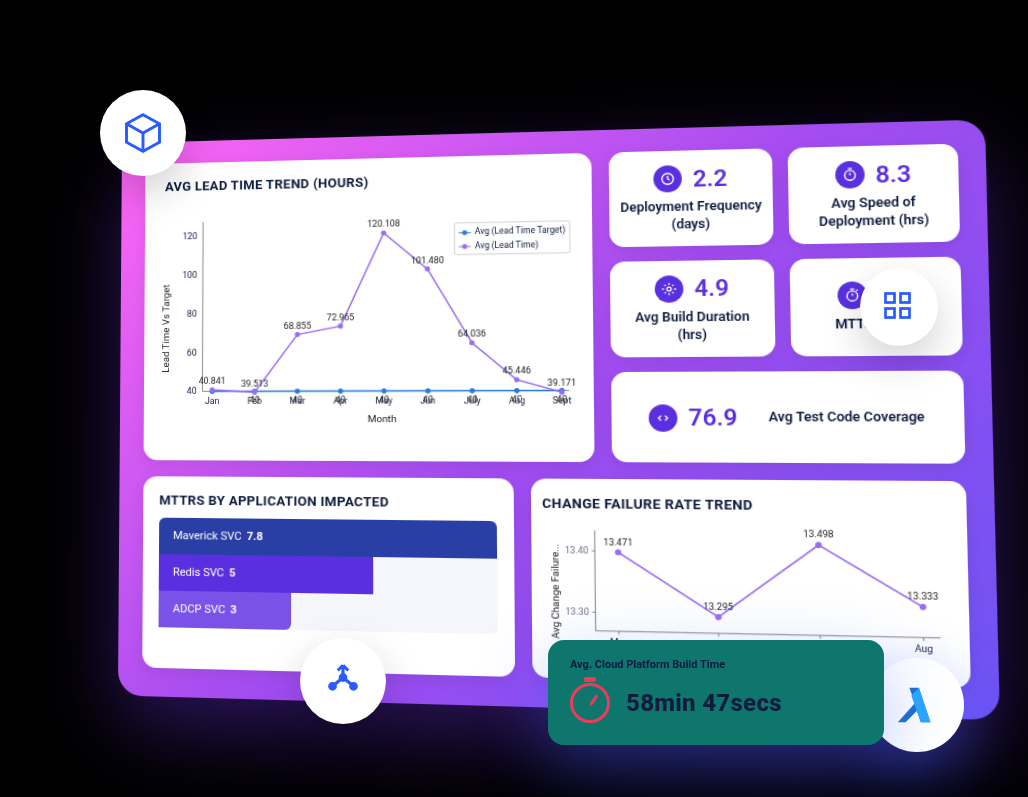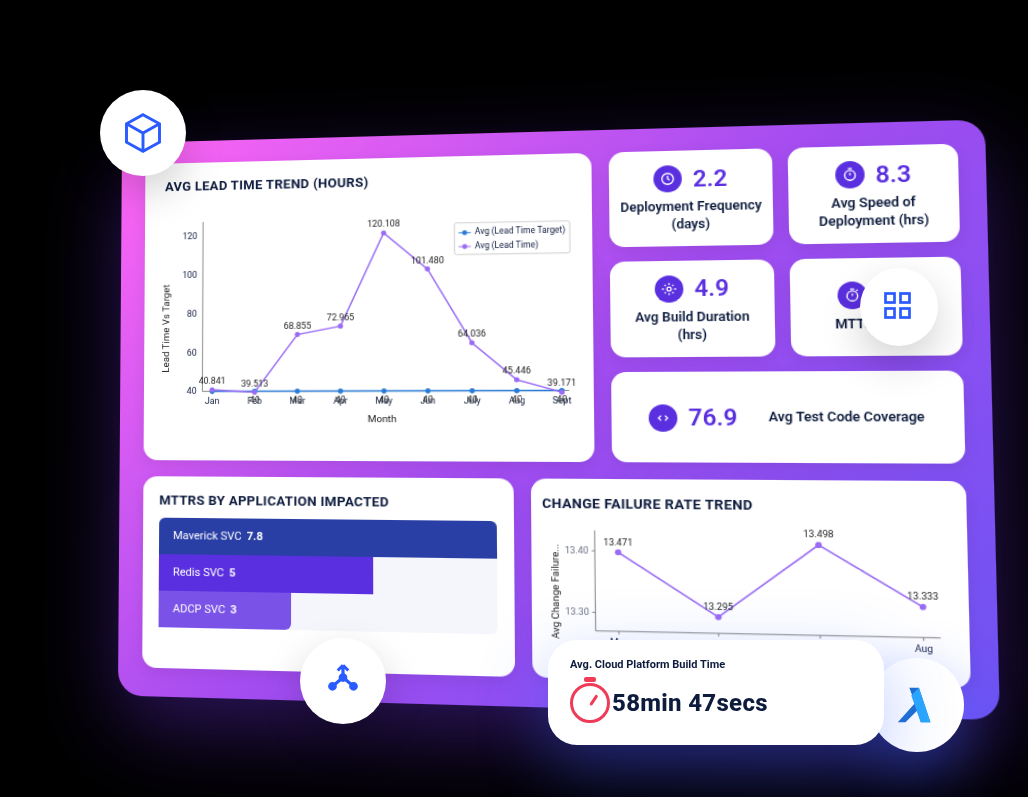--- a/index.html
+++ b/index.html
@@ -82,26 +82,26 @@
     color:#2a5bff;
   }
   .fb-cube   { left:100px; top:90px; }
   .fb-grid   { left:860px; top:268px; width:78px; height:78px; }
   .fb-route  { left:300px; top:638px; }
   .fb-azure  { left:870px; top:658px; width:94px; height:94px; box-shadow:0 22px 60px rgba(58,99,255,.45); }
 
   
   .build-card {
     position:absolute; left:548px; top:640px;
-    width:336px; background:#ffffff; border-radius:29px;
+    width:336px; background:#0f766e; border-radius:16px;
     box-shadow: 0 24px 68px rgba(58,99,255,.35);
     padding:18px 22px 22px;
   }
   .build-card .sub { font-size:11px; font-weight:700; color:#0d1b3d; margin-bottom:12px; }
-  .build-card .main { display:flex; align-items:center; gap:2px; }
+  .build-card .main { display:flex; align-items:center; gap:16px; }
   .build-card .main .t { font-size:24px; font-weight:800; color:#0d1b3d; letter-spacing:.3px; }
   .stopwatch {
     width:40px; height:40px; border:3px solid #ef3b57; border-radius:50%;
     position:relative; display:flex; align-items:center; justify-content:center;
   }
   .stopwatch::before { content:""; position:absolute; top:-9px; width:12px; height:5px; background:#ef3b57; border-radius:2px; }
   .stopwatch .hand { width:2.5px; height:12px; background:#ef3b57; transform-origin:bottom center; transform:translateY(-4px) rotate(34deg); border-radius:2px; }
 </style>
 </head>
 <body>

